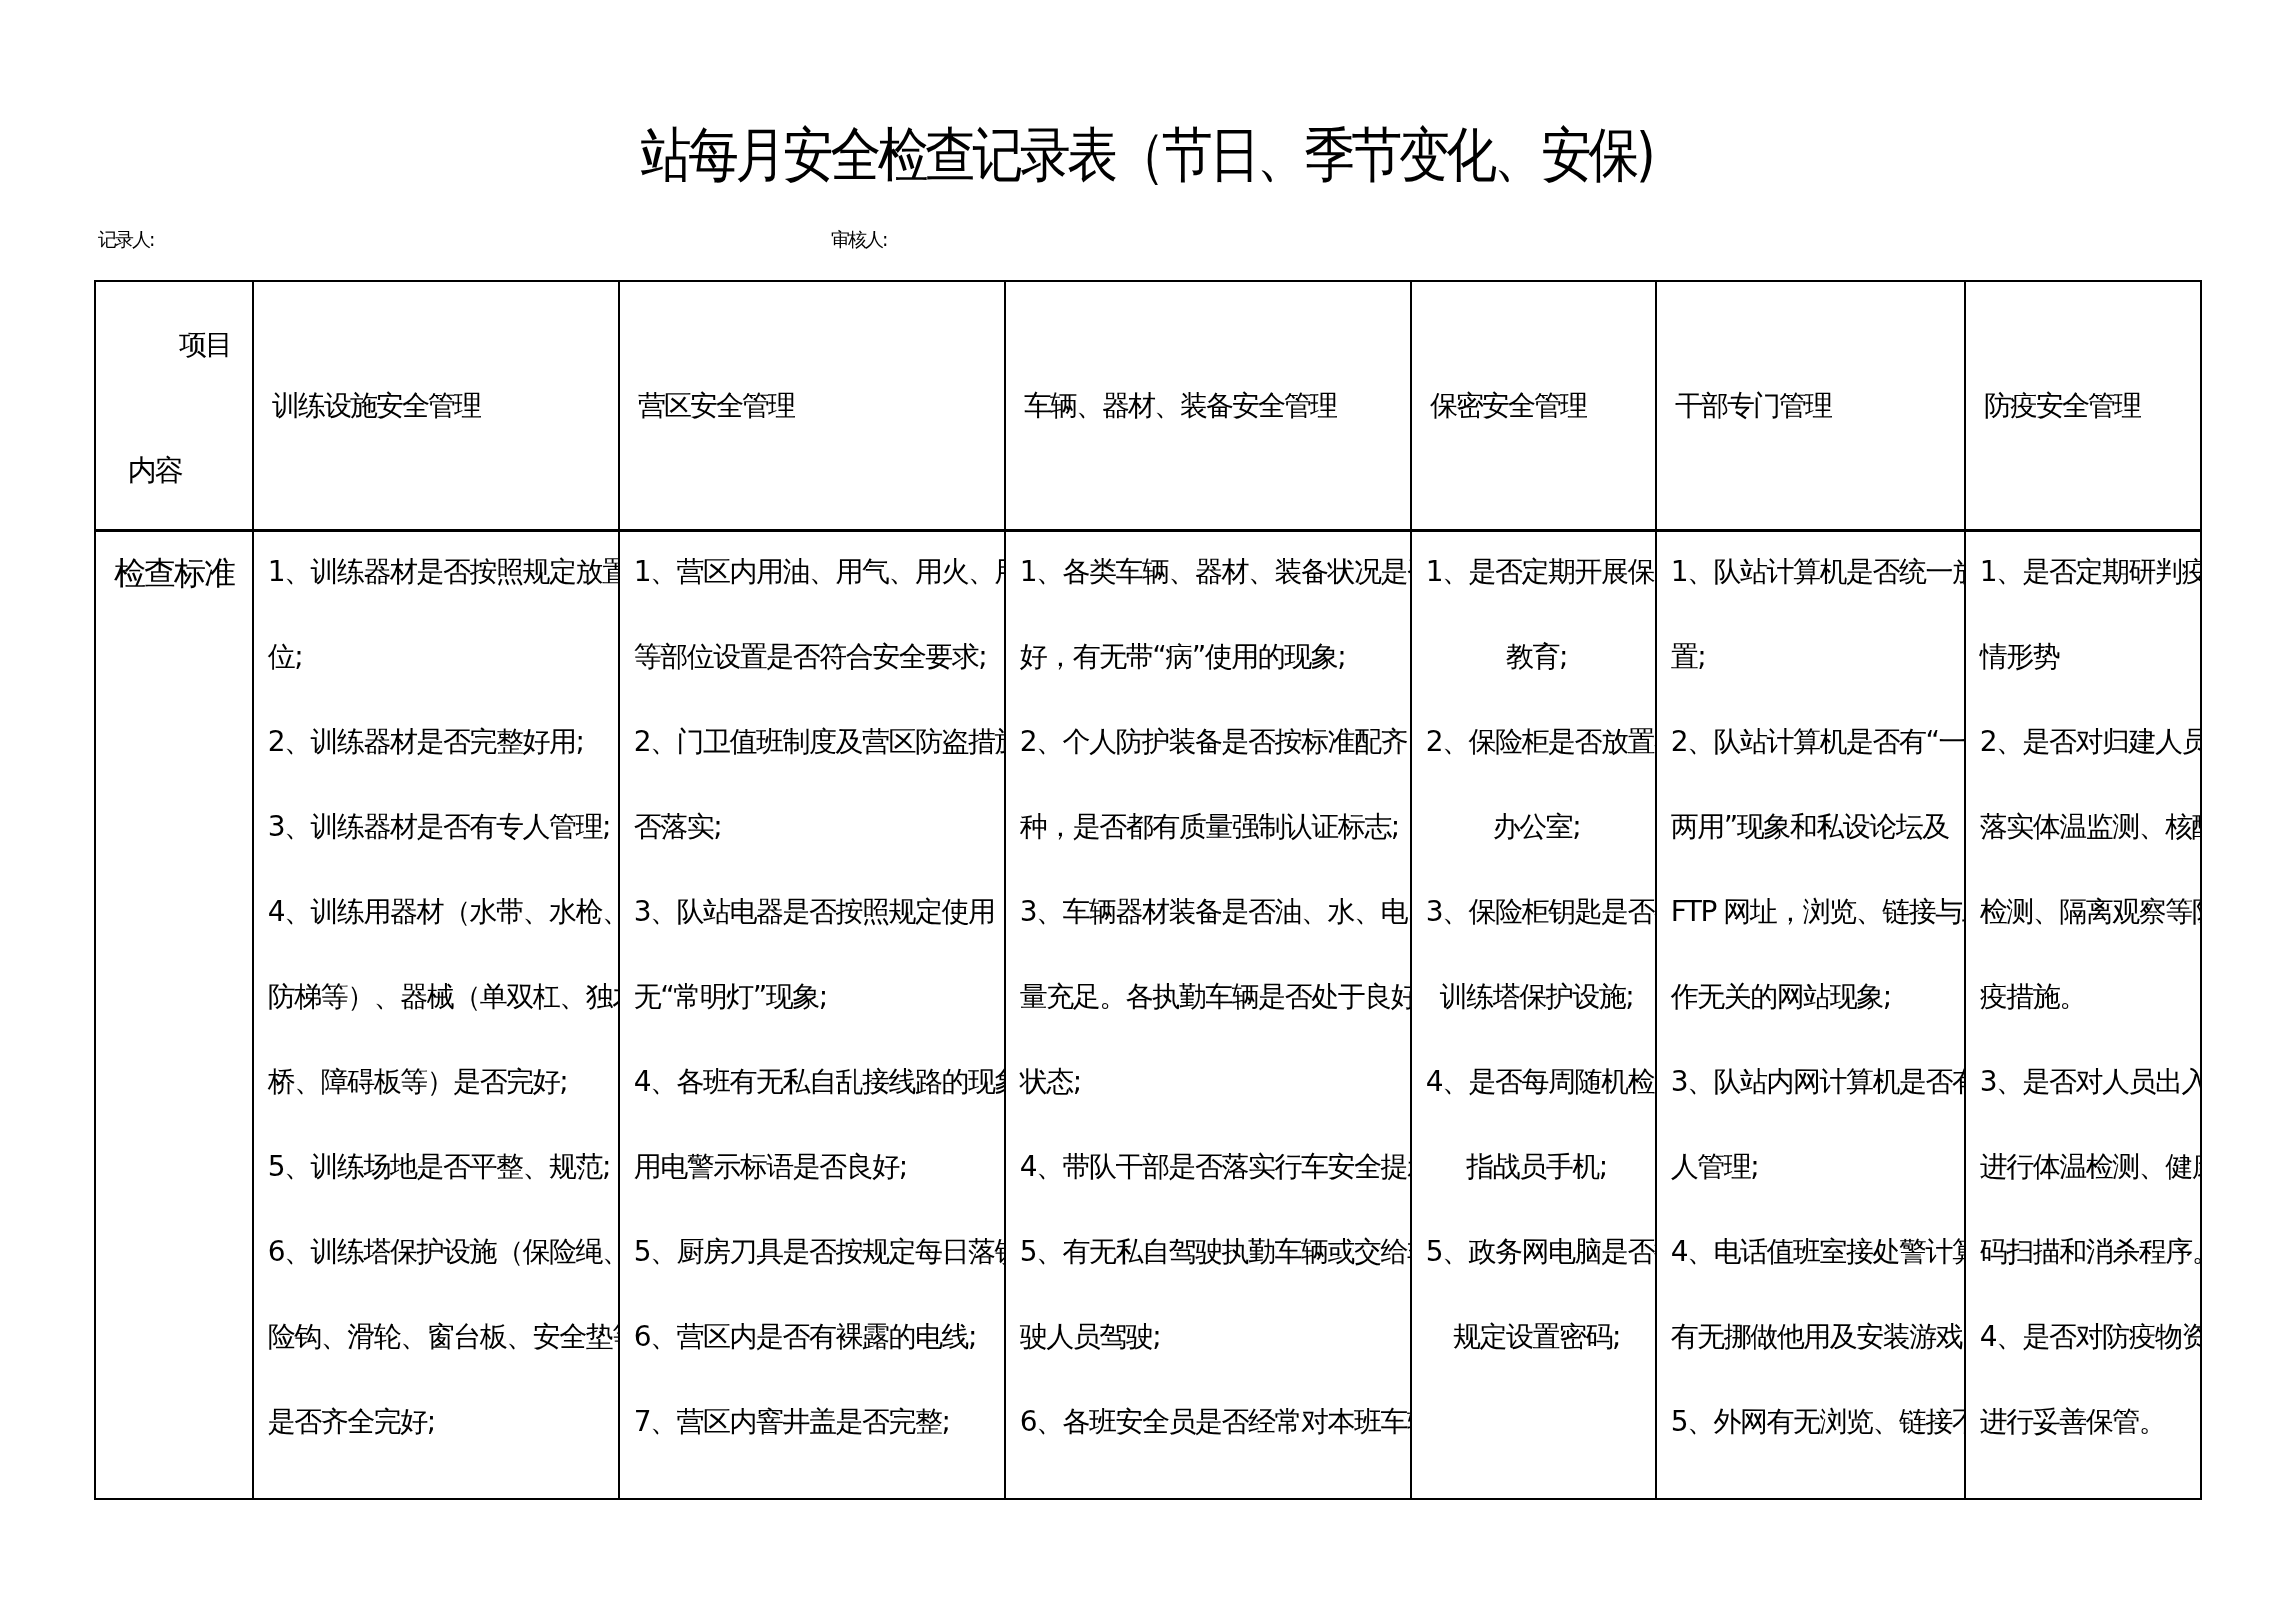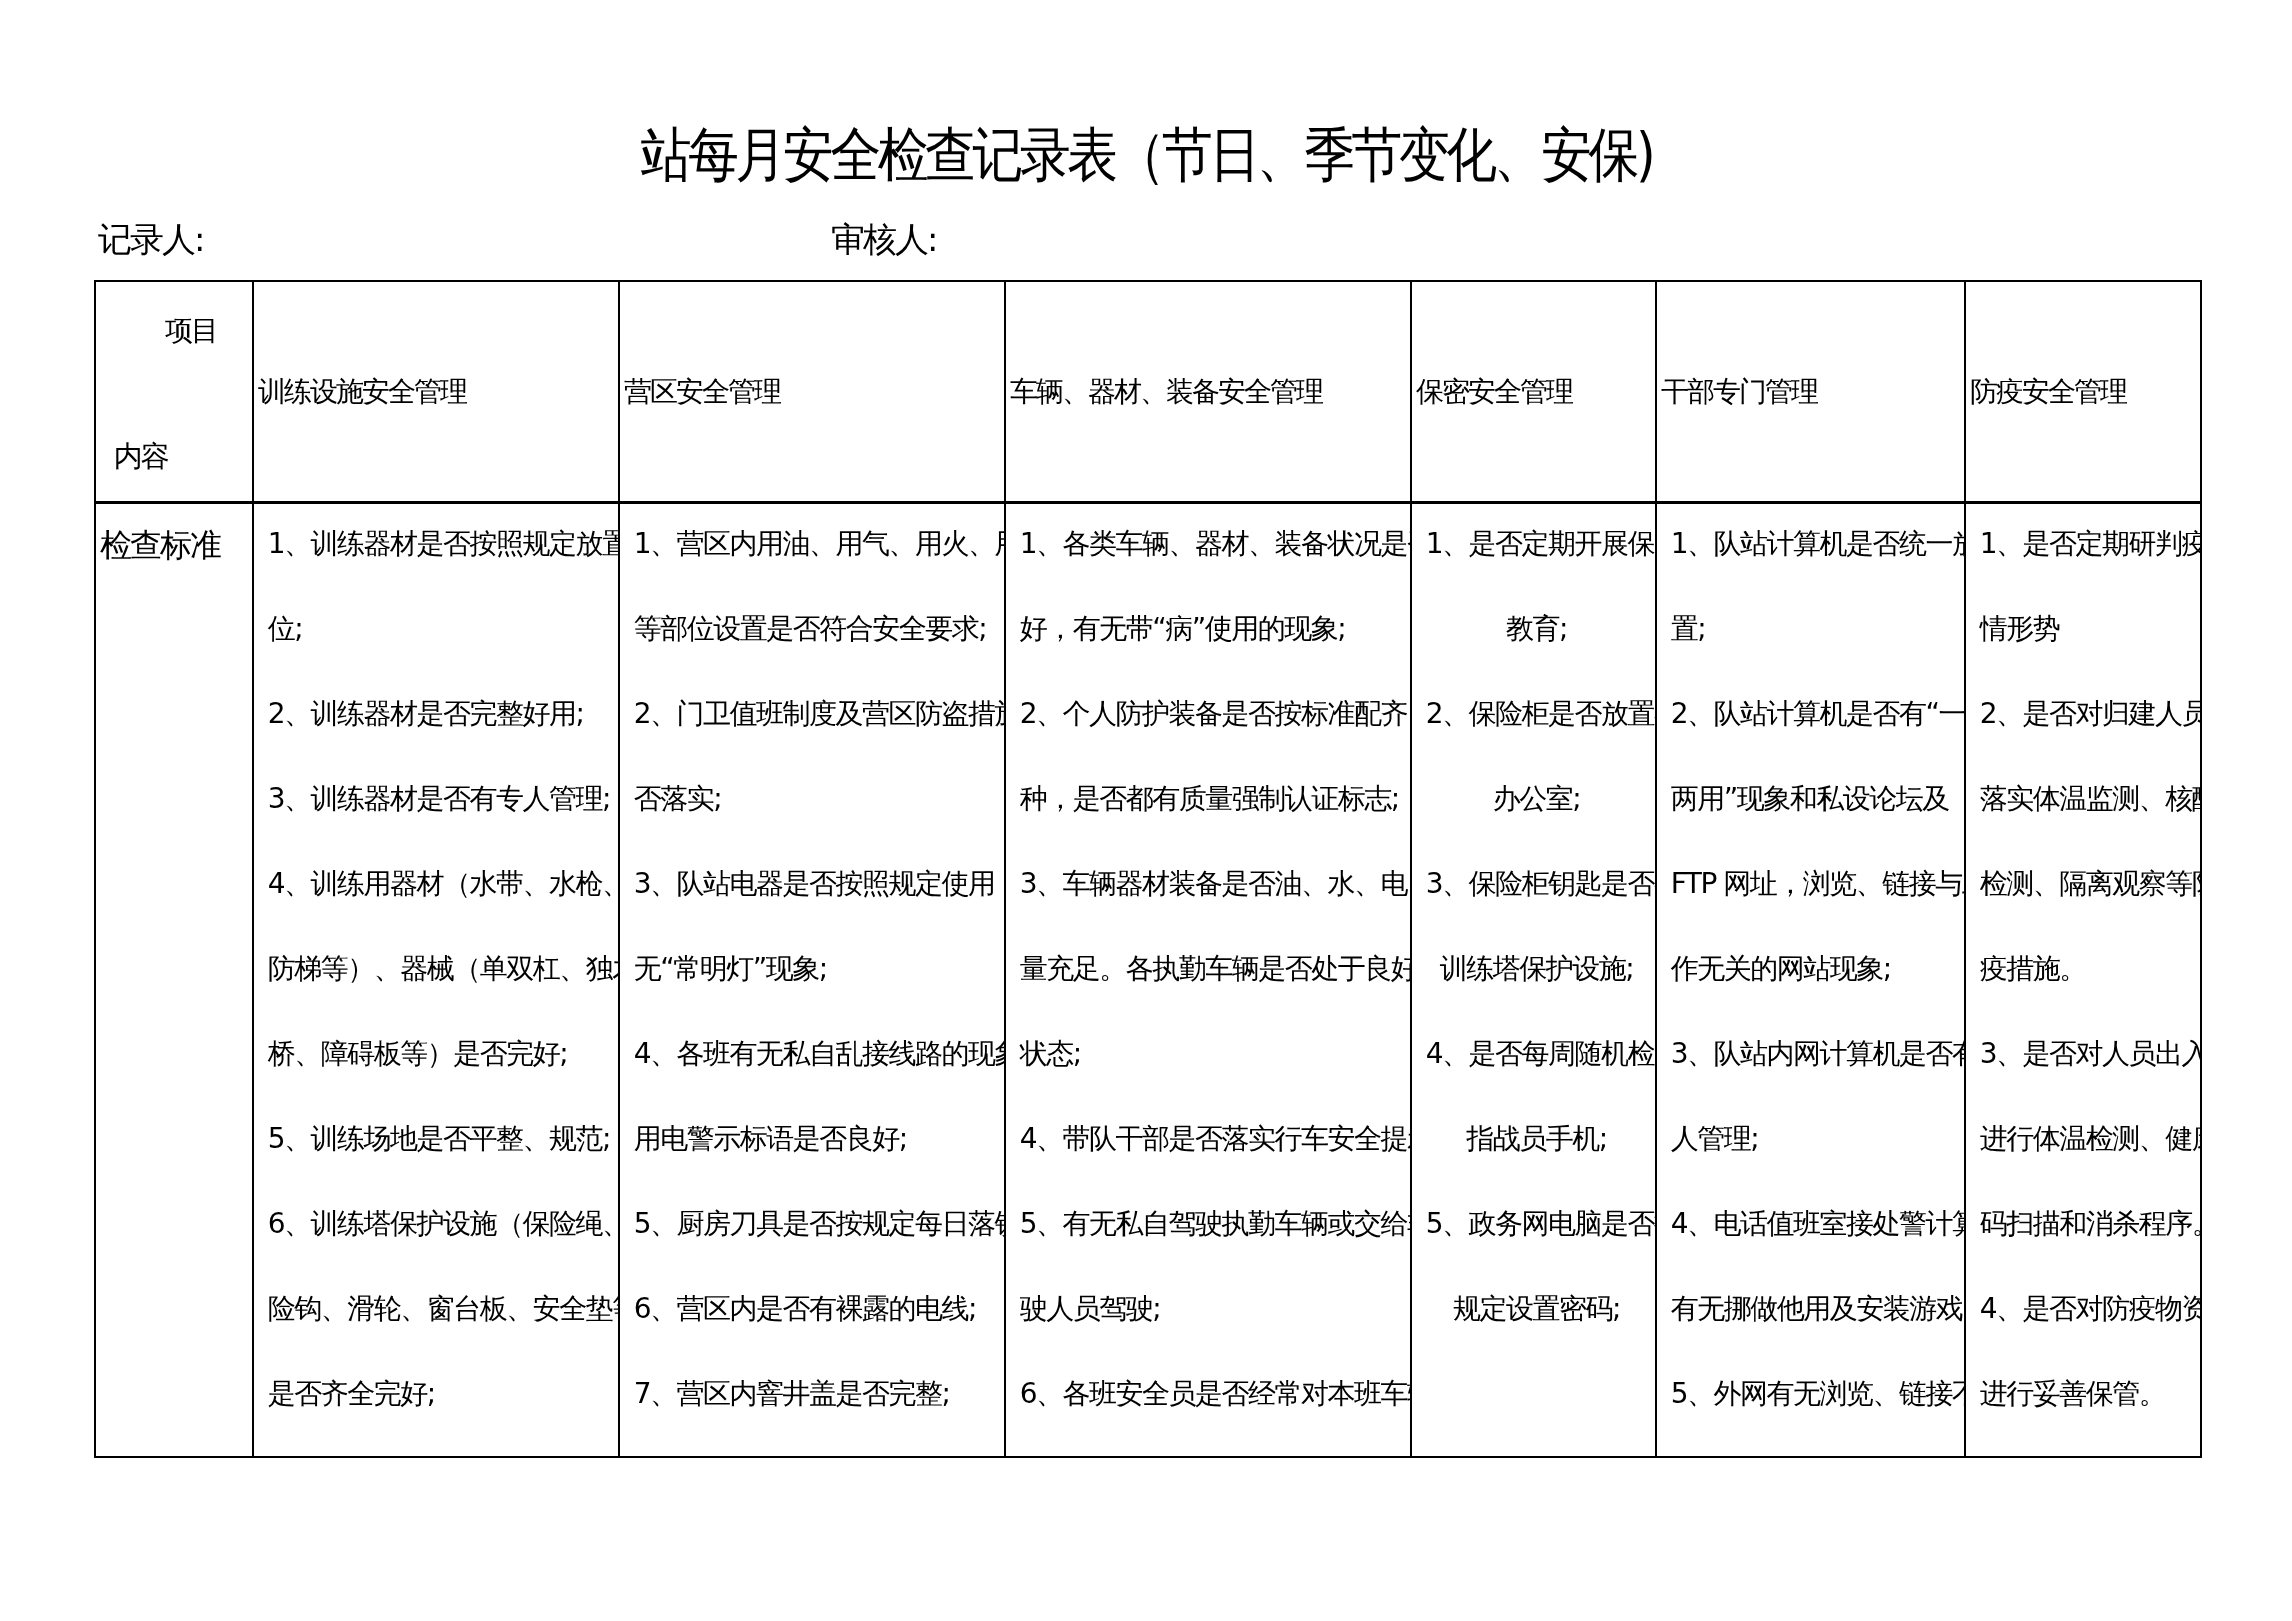--- a/index.html
+++ b/index.html
@@ -6,34 +6,34 @@
   body {
     width: 2293px; height: 1621px; position: relative; overflow: hidden;
     font-family: "DejaVu Sans", "Liberation Sans", sans-serif; color: #000;
   }
   .title {
     position: absolute; left: 0; width: 2293px; top: 116px;
     text-align: center; font-size: 59px; line-height: 78px;
     letter-spacing: -3.9px; transform: scaleX(0.86); transform-origin: 1147px 0;
   }
   .signline {
-    position: absolute; top: 220px; font-size: 34px; line-height: 39px;
+    position: absolute; top: 220px; font-size: 19px; line-height: 39px;
     letter-spacing: -2px;
   }
   .recorder { left: 98px; }
   .reviewer { left: 831px; }
 
   table.sheet {
     position: absolute; left: 94px; top: 280px;
     width: 2105px; border-collapse: collapse; table-layout: fixed;
     border: 2.9px solid #000;
   }
   table.sheet td, table.sheet th {
     border-left: 2px solid #000; border-right: 2px solid #000;
-    padding: 4px; vertical-align: top; font-weight: normal;
+    padding: 18px; vertical-align: top; font-weight: normal;
   }
   tr.head-row td, tr.head-row th { height: 211px; border-bottom: 3.9px solid #000; vertical-align: middle; }
   tr.body-row td { height: 928px; }
 
   .corner { position: relative; height: 211px; }
   .corner .c-top { position: absolute; left: 65px; top: 25.5px; font-size: 28px; letter-spacing: -2px; }
   .corner .c-bot { position: absolute; left: 13.7px; top: 151px; font-size: 29px; letter-spacing: -2px; }
 
   .colhead {
     text-align: left; font-size: 28px; letter-spacing: -2px;

